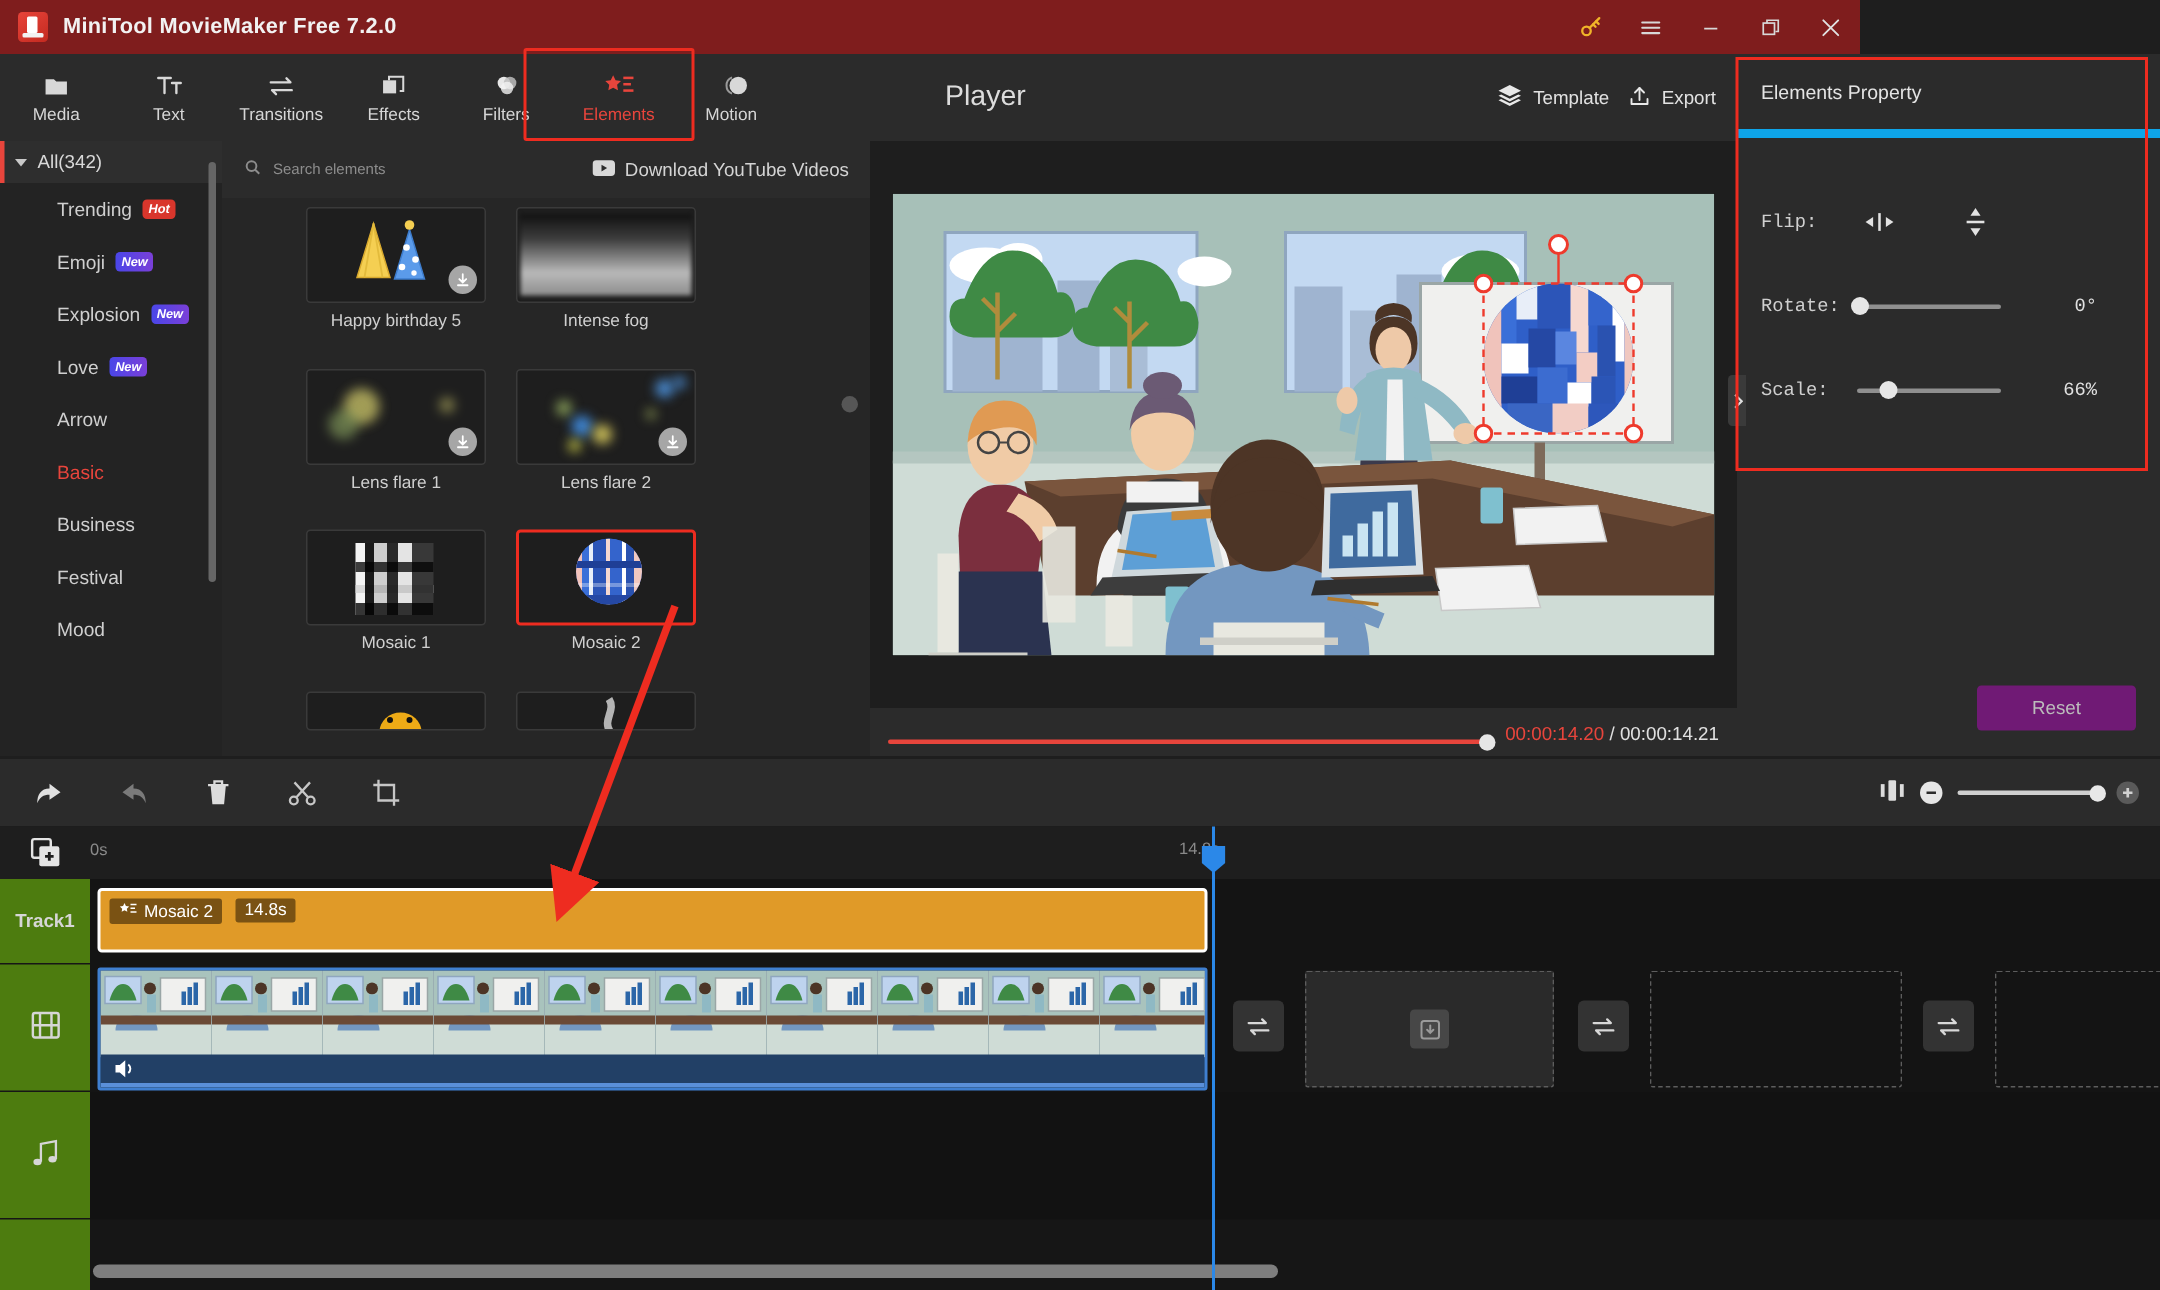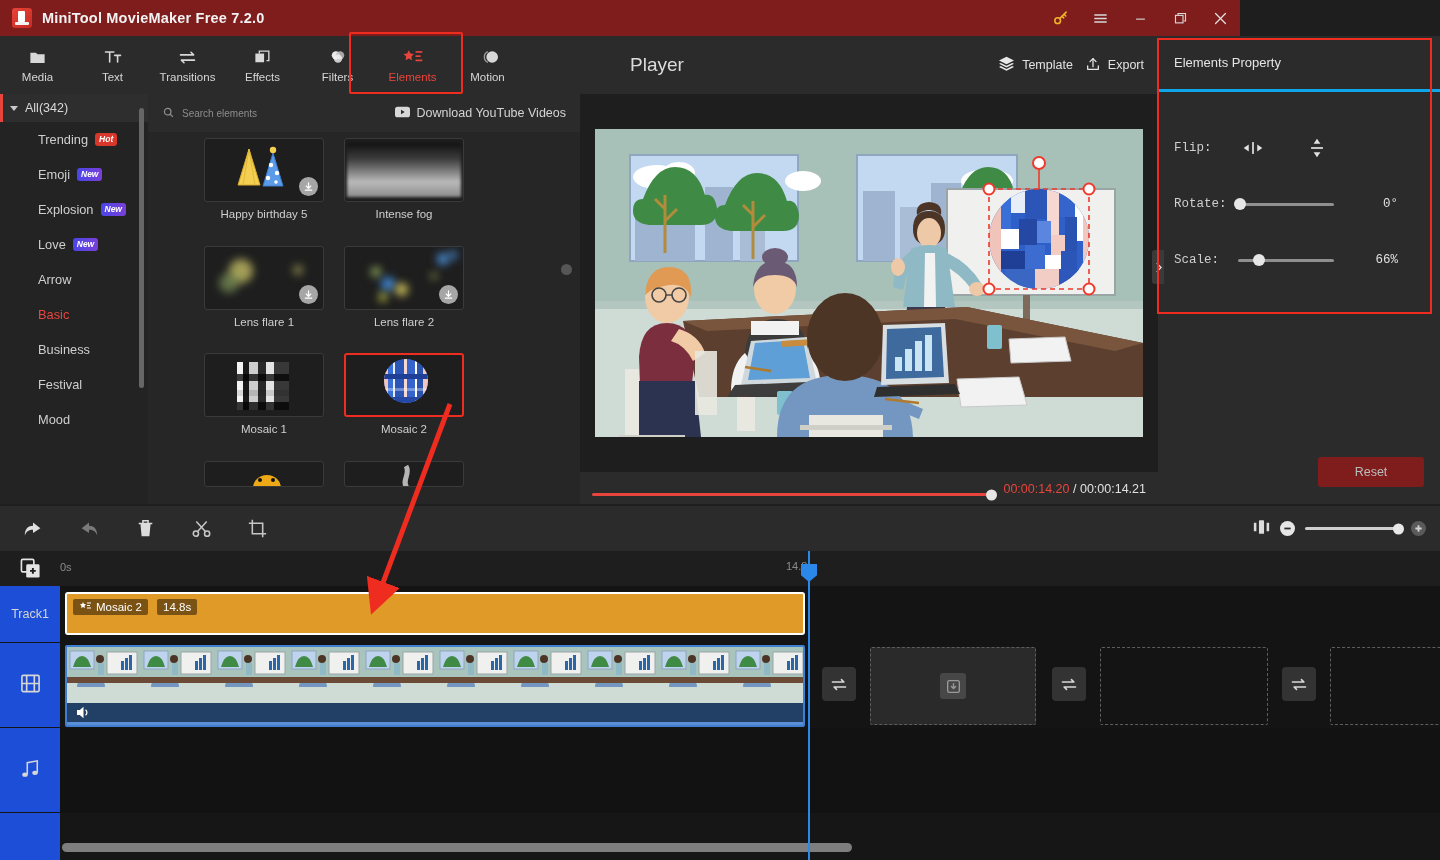--- a/index.html
+++ b/index.html
@@ -143,34 +143,34 @@
   .ratio-sel {
     margin-left:auto; width:80px; height:24px; background:#3d3d3d; border-radius:3px;
     display:flex; align-items:center; padding:0 8px; font-size:11.5px; color:#c9c9c9;
   }
   .ratio-sel .chev { margin-left:auto; }
   .fs-btn { width:34px;height:30px; display:flex;align-items:center;justify-content:center; color:#e0e0e0;}
 
   
   .proppanel { position:absolute; left:1158px; top:36px; width:282px; height:468px; background:#2b2b2b;}
   .prop-head { height:56px; display:flex; align-items:center; padding-left:16px; font-size:13px; color:#e4e4e4;
-               border-bottom:3px solid #0ea5e9;}
+               border-bottom:6px solid #0ea5e9;}
   .prop-body { padding:28px 0 0 0; }
   .prow { display:flex; align-items:center; height:56px; padding-left:16px;font-family:Liberation Mono, monospace; }
   .plabel { width:62px; font-size:12.5px; color:#cfcfcf;}
   .flip-btn { width:34px;height:26px; display:flex;align-items:center;justify-content:center; color:#e2e2e2;}
   .flip-btn.second { margin-left:30px; }
   .slider { width:96px; height:3px; background:#8f8f8f; border-radius:2px; position:relative; margin-left:2px;}
   .slider .knob { position:absolute; top:50%; transform:translate(-50%,-50%); width:12px;height:12px;border-radius:50%;background:#e6e6e6;}
   .pvalue { margin-left:auto; margin-right:42px; font-size:12.5px; color:#e0e0e0; }
   .prop-hl { position:absolute; left:1157px; top:38px; width:275px; height:276px;
              border:2.5px solid #ee2c20; pointer-events:none; z-index:20;}
   .reset-btn {
     position:absolute; left:1318px; top:457px; width:106px; height:30px;
-    background:#7f1d1d; border-radius:3px; display:flex; align-items:center; justify-content:center;
+    background:#701a75; border-radius:3px; display:flex; align-items:center; justify-content:center;
     font-size:12.5px; color:#bcbcbc;
   }
   .collapse-arrow {
     position:absolute; left:1152px; top:250px; width:12px; height:34px;
     background:#3a3a3a; border-radius:3px 0 0 3px; display:flex; align-items:center; justify-content:center;
     color:#ddd; font-size:9px;
   }
 
   
   .tl-toolbar { position:absolute; left:0; top:506px; width:1440px; height:45px; background:#2b2b2b;
@@ -183,21 +183,21 @@
   .zbtn.plus { background:#5a5a5a; color:#d2d2d2; }
   .ztrack { width:96px;height:3px;background:#cfcfcf;border-radius:2px;position:relative;}
   .zknob { position:absolute; right:-3px;top:50%;transform:translateY(-50%);width:11px;height:11px;border-radius:50%;background:#e8e8e8;}
 
   .tl-area { position:absolute; left:0; top:551px; width:1440px; height:309px; background:#161616;}
   .ruler { position:absolute; left:0; top:0; width:1440px; height:35px; background:#1e1e1e;}
   .add-track { position:absolute; left:20px; top:7px; width:22px;height:22px; color:#e4e4e4;}
   .ruler-0 { position:absolute; left:60px; top:10px; font-size:11px; color:#8a8a8a;}
   .ruler-mark { position:absolute; left:786px; top:9px; font-size:11px; color:#8a8a8a;}
 
-  .track-headers { position:absolute; left:0; top:35px; width:60px; height:274px; background:#1d4ed8;}
+  .track-headers { position:absolute; left:0; top:35px; width:60px; height:274px; background:#4d7c0f;font-weight:bold;}
   .th { display:flex; align-items:center; justify-content:center; color:#d6d6d6; border-bottom:1px solid #161616;}
   .th1 { height:57px; font-size:12.5px; }
   .th2 { height:85px; }
   .th3 { height:85px; }
 
   .tracks { position:absolute; left:60px; top:35px; width:1380px; height:274px;}
   .lane { position:relative; width:100%; }
   .lane1 { height:57px; background:#141414;}
   .lane2 { height:85px; background:#141414; }
   .lane3 { height:85px; background:#121212; }

